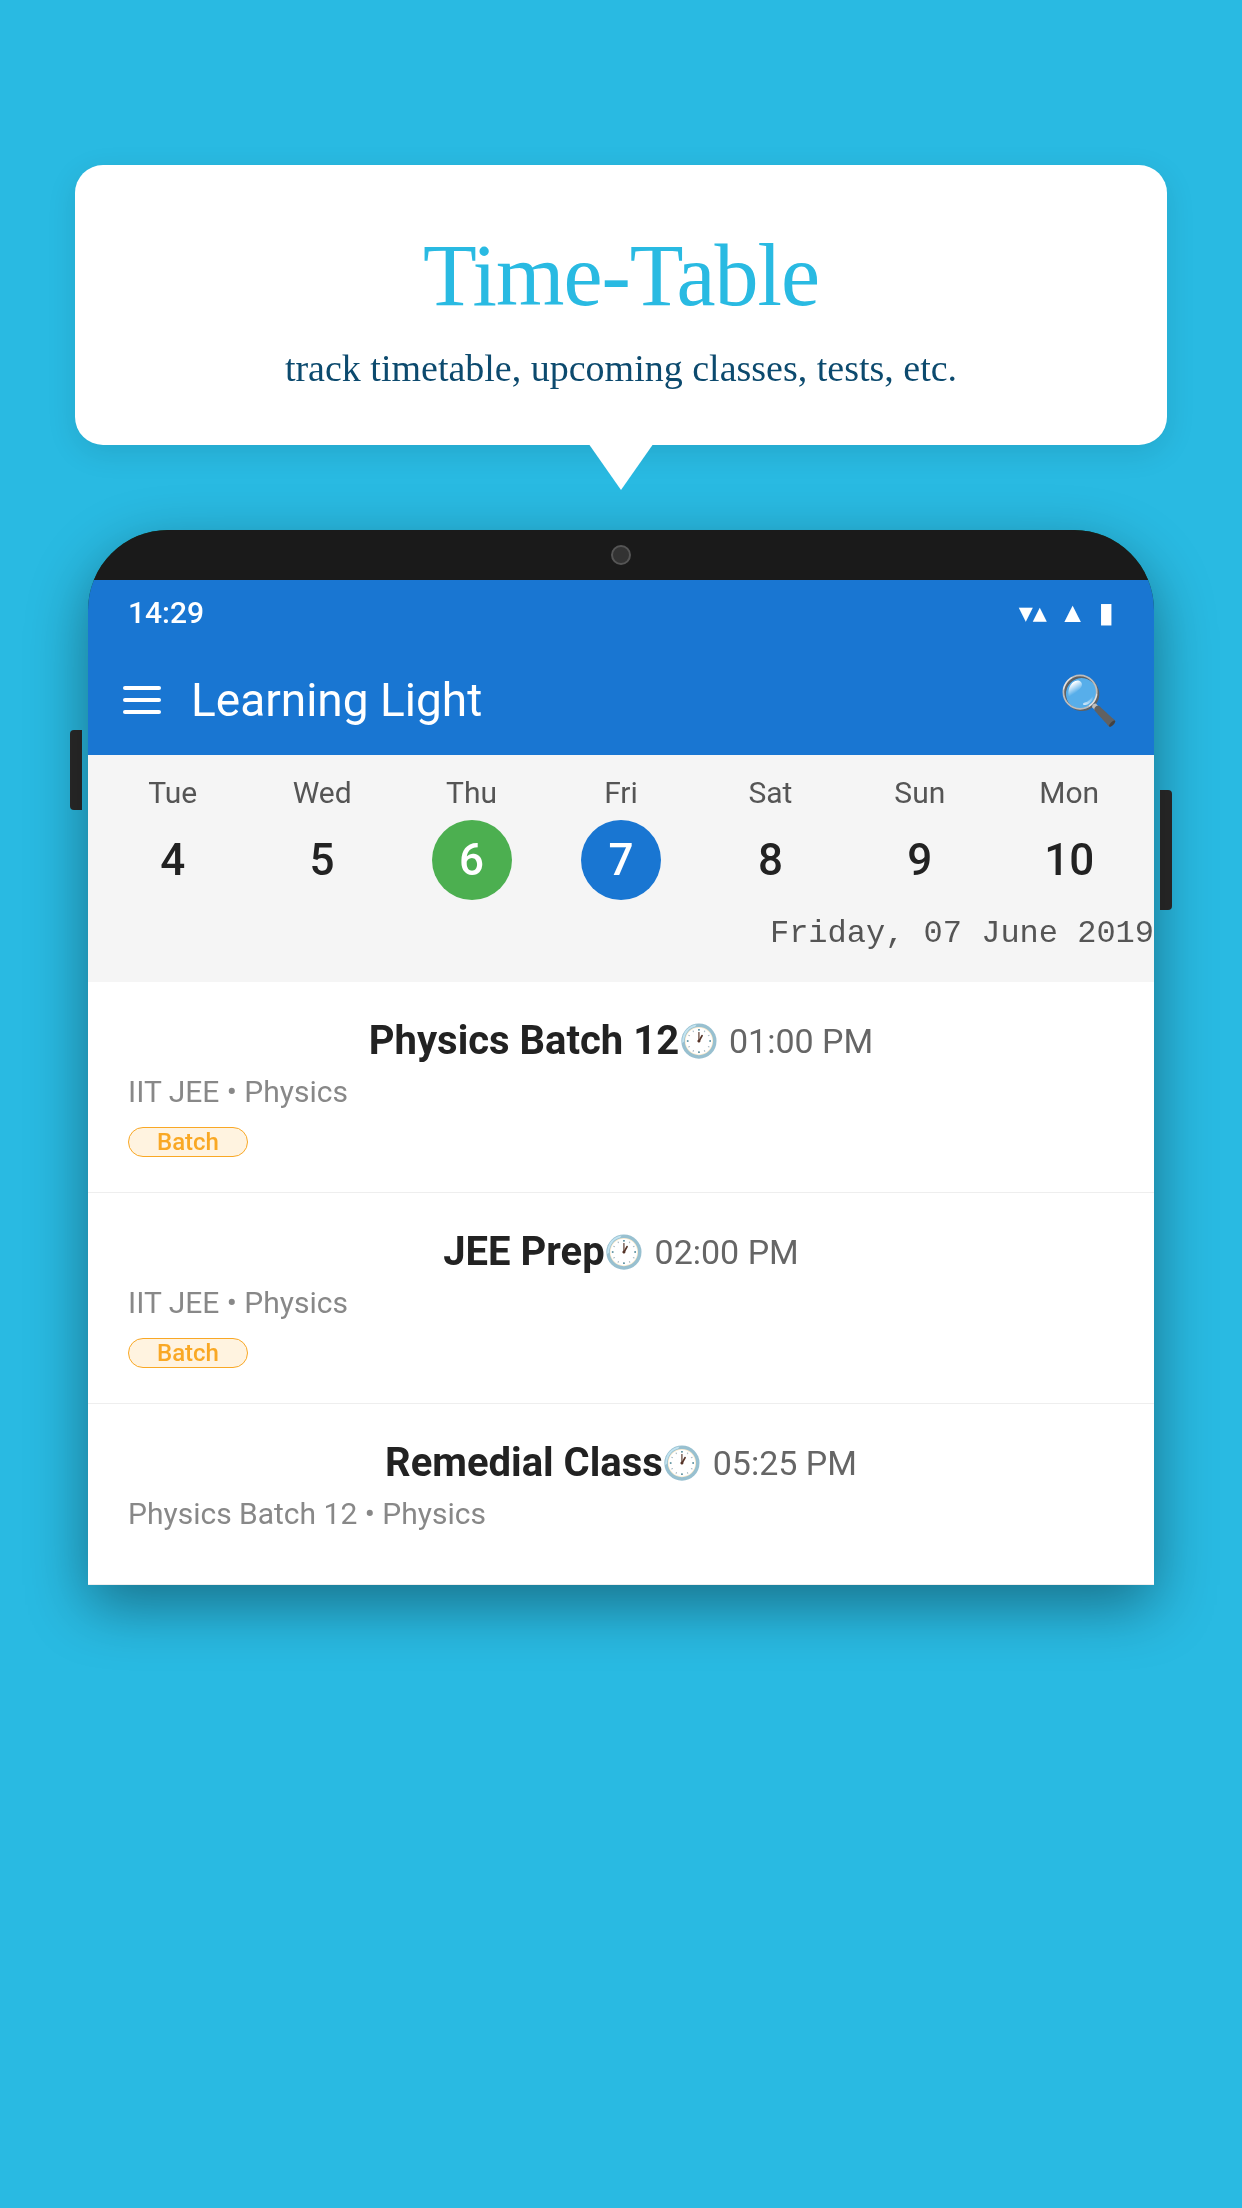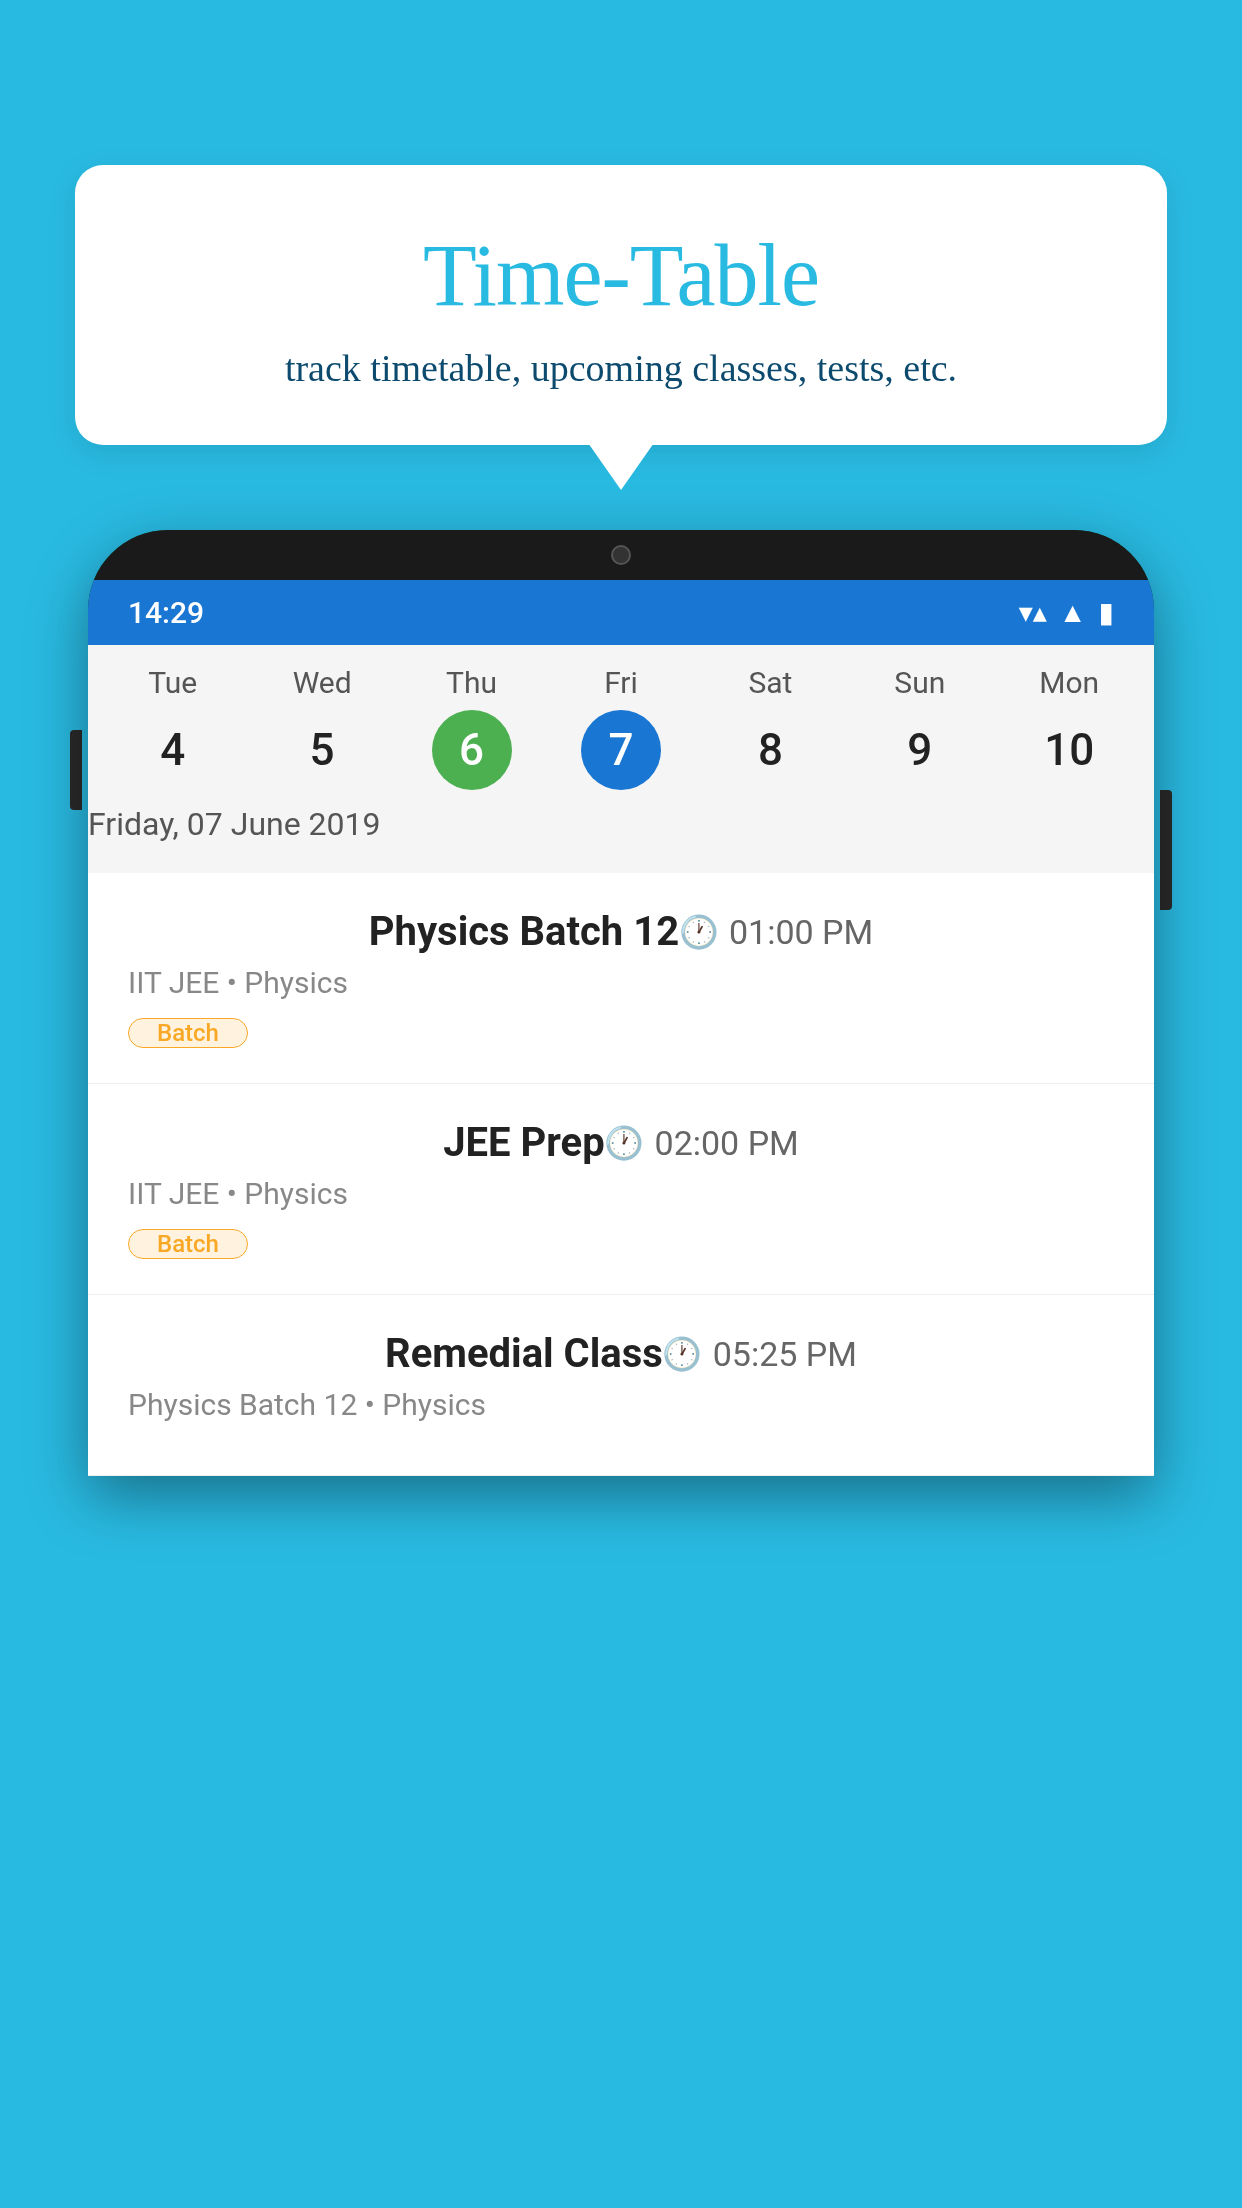--- a/index.html
+++ b/index.html
@@ -182,25 +182,26 @@
       background: #4CAF50;
       color: white;
     }
 
     .day-num.selected {
       background: #1976D2;
       color: white;
     }
 
     .selected-date {
-      text-align: left;
+      text-align: right;
       font-size: 32px;
       color: #555;
       padding: 15px 0 20px;
       background: #f5f5f5;
+      font-family: Liberation Mono, monospace;
     }
 
     
     .content-area {
       background: white;
     }
 
     
     .class-item {
       background: white;
@@ -313,20 +314,29 @@
 
     <div class="status-bar">
       <span class="status-time">14:29</span>
       <div class="status-icons">
         <span>▾▴</span>
         <span>▲</span>
         <span>▮</span>
       </div>
     </div>
 
+    <div class="app-bar">
+      <div class="hamburger">
+        <span></span>
+        <span></span>
+        <span></span>
+      </div>
+      <div class="app-title">Learning Light</div>
+      <div class="search-icon">🔍</div>
+    </div>
 
     <div class="calendar-strip">
       <div class="days-header">
 
       <div class="day-col">
             <div class="day-name">Tue</div>
             <div class="day-num">4</div>
           </div>
           <div class="day-col">
             <div class="day-name">Wed</div>

